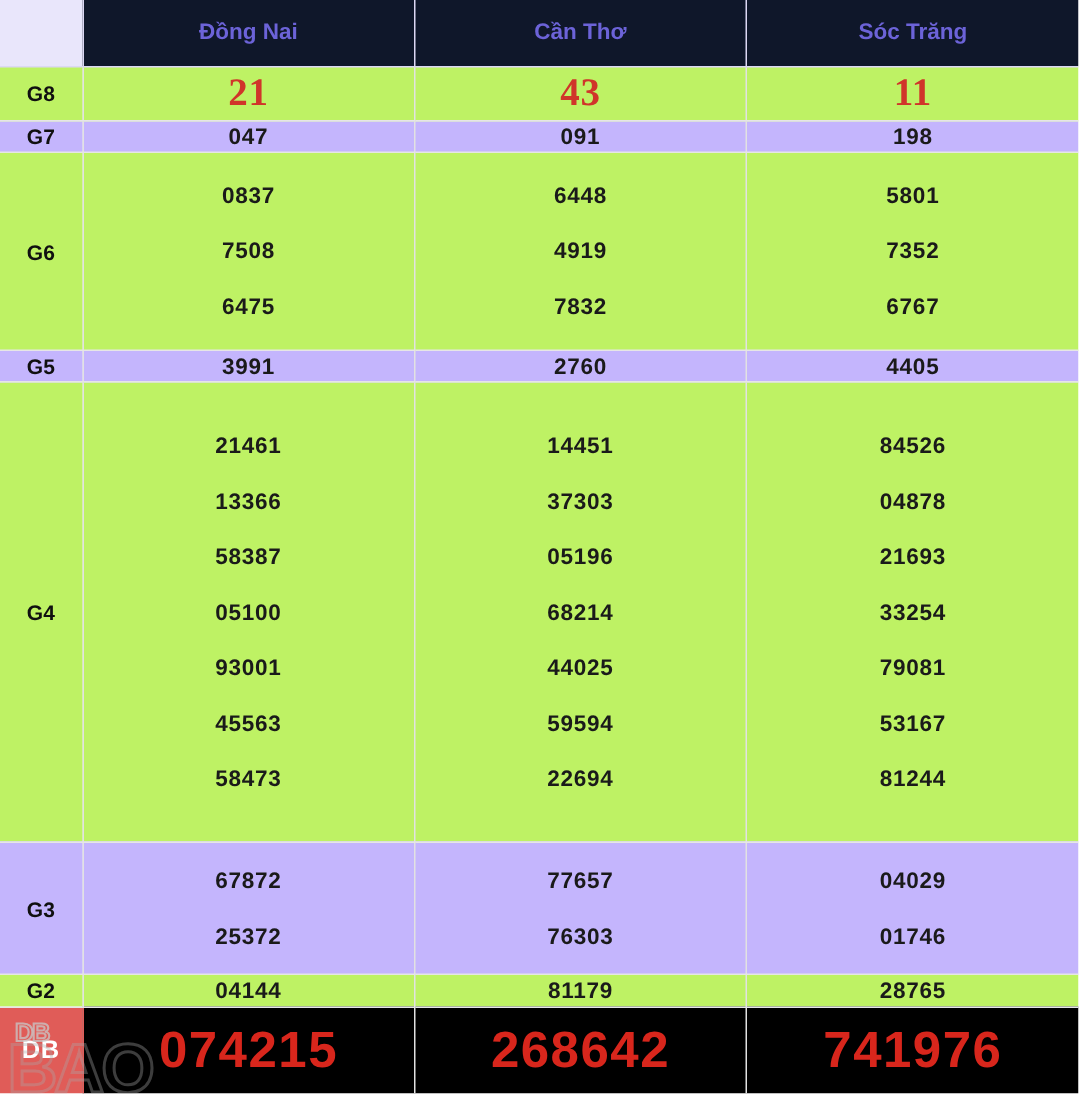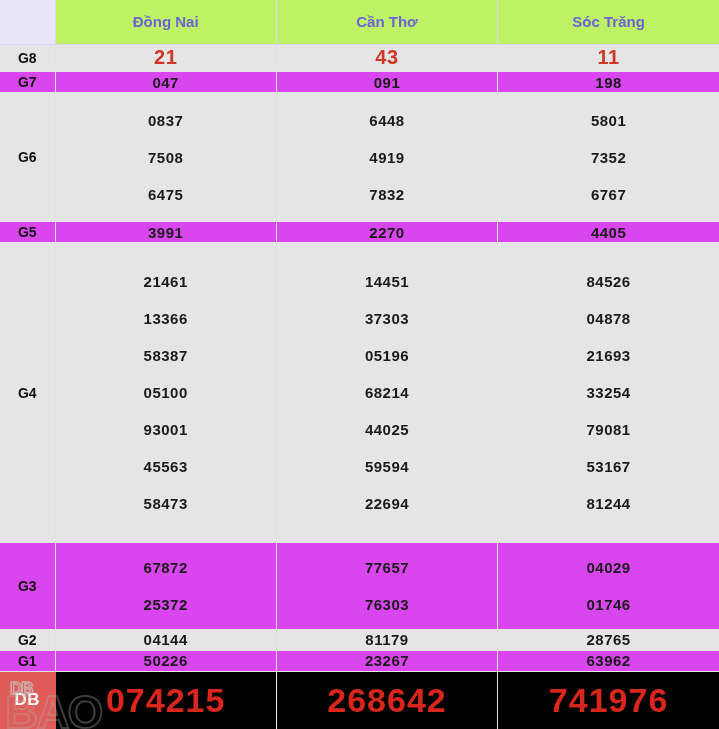--- a/index.html
+++ b/index.html
@@ -23,21 +23,21 @@
     table-layout: fixed;
     position: relative;
     z-index: 2;
   }
 
   .lottery-table col.label-col { width: 55px; }
   .lottery-table col.prov-col  { width: 221.33px; }
 
   
   thead th {
-    background: #bef264;
+    background: #0f172a;
     color: #6c63d8;
     font-size: 15px;
     font-weight: bold;
     height: 44px;
     padding: 0;
     text-align: center;
     border-right: 1px solid #dcd8f3;
     border-bottom: 1px solid #dcd8f3;
     vertical-align: middle;
   }
@@ -62,40 +62,41 @@
   tbody td:last-child { border-right: none; }
 
   tbody td.label {
     font-size: 14px;
     font-weight: bold;
     color: #101010;
     letter-spacing: 0;
     border-right: 1px solid #e2e2e2;
   }
 
-  tr.shade td { background: #e5e5e5; }
-  tr.plain td { background: #d946ef; }
+  tr.shade td { background: #bef264; }
+  tr.plain td { background: #c4b5fd; }
 
   
   .num-stack {
     display: flex;
     flex-direction: column;
     justify-content: space-between;
     align-items: center;
   }
   .num-stack .num {
     line-height: 37px;
     height: 37px;
     display: block;
   }
 
   
   tr.g8 td.value {
     color: #d0352a;
-    font-size: 20px;
+    font-size: 26px;
+    font-family: Liberation Serif, serif;
   }
 
   
   tr.db td {
     background: #000000;
     border-bottom: none;
     height: 58px;
   }
   tr.db td.value {
     color: #d8261c;
@@ -194,21 +195,21 @@
           <div class="num-stack">
             <span class="num">5801</span>
             <span class="num">7352</span>
             <span class="num">6767</span>
           </div>
         </td>
       </tr>
       <tr class="plain">
         <td class="label">G5</td>
         <td class="value"><span class="num">3991</span></td>
-        <td class="value"><span class="num">2270</span></td>
+        <td class="value"><span class="num">2760</span></td>
         <td class="value"><span class="num">4405</span></td>
       </tr>
       <tr class="shade">
         <td class="label">G4</td>
         <td class="value">
           <div class="num-stack">
             <span class="num">21461</span>
             <span class="num">13366</span>
             <span class="num">58387</span>
             <span class="num">05100</span>
@@ -260,26 +261,20 @@
             <span class="num">01746</span>
           </div>
         </td>
       </tr>
       <tr class="shade">
         <td class="label">G2</td>
         <td class="value"><span class="num">04144</span></td>
         <td class="value"><span class="num">81179</span></td>
         <td class="value"><span class="num">28765</span></td>
       </tr>
-      <tr class="plain">
-        <td class="label">G1</td>
-        <td class="value"><span class="num">50226</span></td>
-        <td class="value"><span class="num">23267</span></td>
-        <td class="value"><span class="num">63962</span></td>
-      </tr>
       <tr class="db">
         <td class="label-db">DB</td>
         <td class="value"><span class="num">074215</span></td>
         <td class="value"><span class="num">268642</span></td>
         <td class="value"><span class="num">741976</span></td>
       </tr>
     </tbody>
 </table>
 
 <div class="wm-small">DB</div>

